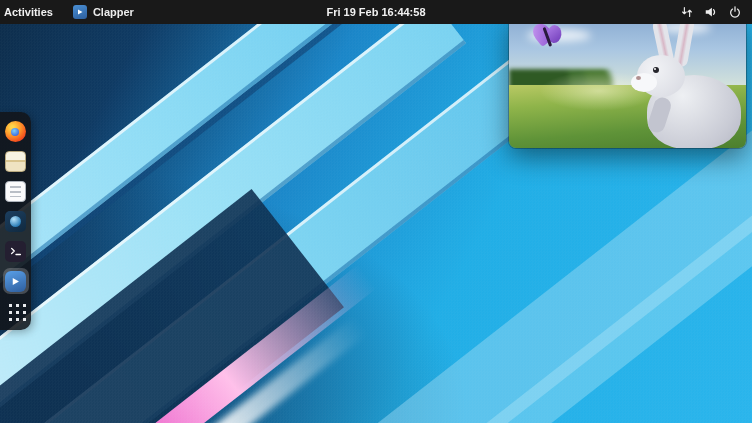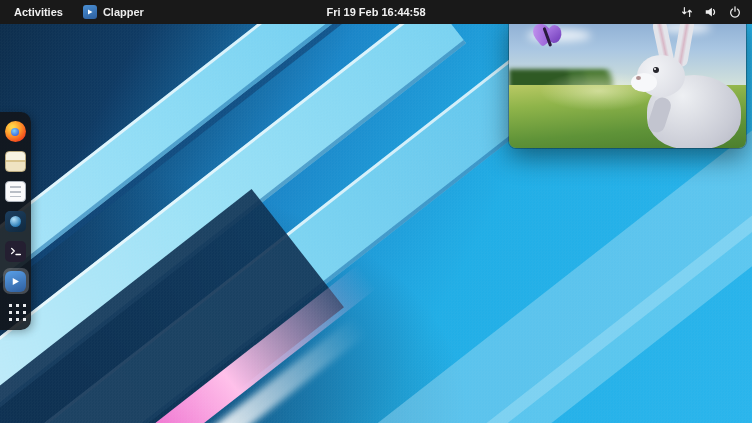--- a/index.html
+++ b/index.html
@@ -36,21 +36,21 @@
   .b10{ left:-300px; top:620px; width:700px; height:150px; transform:rotate(-38deg);
         background:#0e3152; opacity:.9; }
   .dither { position:absolute; inset:0;
         background-image:conic-gradient(rgba(255,255,255,.05) 25%, transparent 0 50%, rgba(255,255,255,.05) 0 75%, transparent 0);
         background-size:3px 3px; opacity:.35; }
 
   
   .top-bar { position:absolute; top:0; left:0; right:0; height:24px; background:#191919;
     display:flex; align-items:center; justify-content:space-between; color:#f1f1f1;
     font-size:11px; font-weight:700; z-index:30; }
-  .tb-left { display:flex; align-items:center; gap:16px; padding-left:10px; }
+  .tb-left { display:flex; align-items:center; gap:16px; padding-left:0; }
   .activities { padding:0 4px; cursor:pointer; }
   .app-menu { display:flex; align-items:center; gap:6px; color:#ececec; }
   .app-menu .appicon { width:14px; height:14px; border-radius:3px;
     background:linear-gradient(160deg,#4a8fd4,#2d5f9e); display:grid; place-items:center; }
   .app-menu .appicon svg { width:8px; height:8px; }
   .clock { position:absolute; left:50%; transform:translateX(-50%); }
   .tb-right { display:flex; align-items:center; gap:10px; padding-right:10px; }
   .tb-right svg { width:14px; height:14px; display:block; }
 
   

